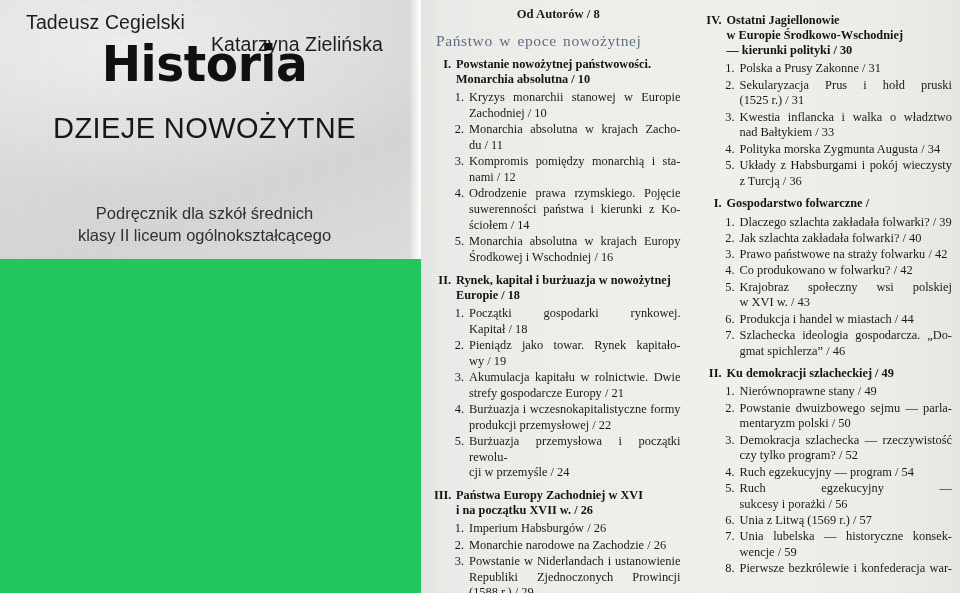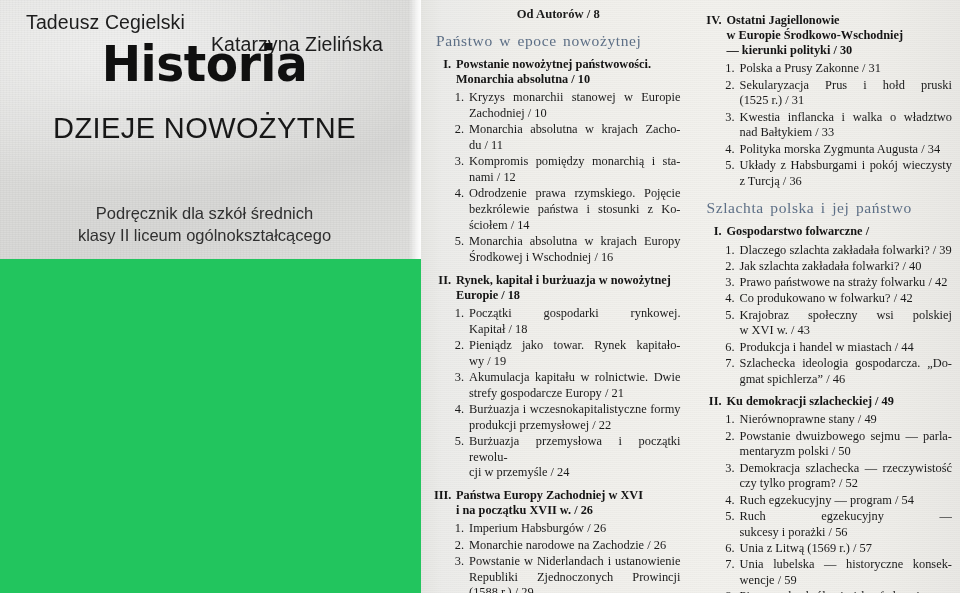--- a/index.html
+++ b/index.html
@@ -281,21 +281,21 @@
                 <span class="inum">3.</span>
                 <span class="itext">
                   <span class="ln j">Kompromis pomiędzy monarchią i sta-</span>
                   <span class="ln">nami / 12</span>
                 </span>
               </li>
               <li class="item">
                 <span class="inum">4.</span>
                 <span class="itext">
                   <span class="ln j">Odrodzenie prawa rzymskiego. Pojęcie</span>
-                  <span class="ln j">bezkrólewie państwa i stosunki z Ko-</span>
+                  <span class="ln j">suwerenności państwa i kierunki z Ko-</span>
                   <span class="ln">ściołem / 14</span>
                 </span>
               </li>
               <li class="item">
                 <span class="inum">5.</span>
                 <span class="itext">
                   <span class="ln j">Monarchia absolutna w krajach Europy</span>
                   <span class="ln">Środkowej i Wschodniej / 16</span>
                 </span>
               </li>
@@ -415,21 +415,20 @@
               </li>
               <li class="item">
                 <span class="inum">5.</span>
                 <span class="itext">
                   <span class="ln j">Układy z Habsburgami i pokój wieczysty</span>
                   <span class="ln">z Turcją / 36</span>
                 </span>
               </li>
             </ul>
           </div>
-        <div class="part-heading">Szlachta polska i jej państwo</div>
         <div id="right-chapters">
             <div class="chapter">
               <span class="cnum">I.</span>
               <span class="ctext">
                 <span class="ln">Gospodarstwo folwarczne /</span>
               </span>
             </div>
             <ul class="items">
               <li class="item">
                 <span class="inum">1.</span>

